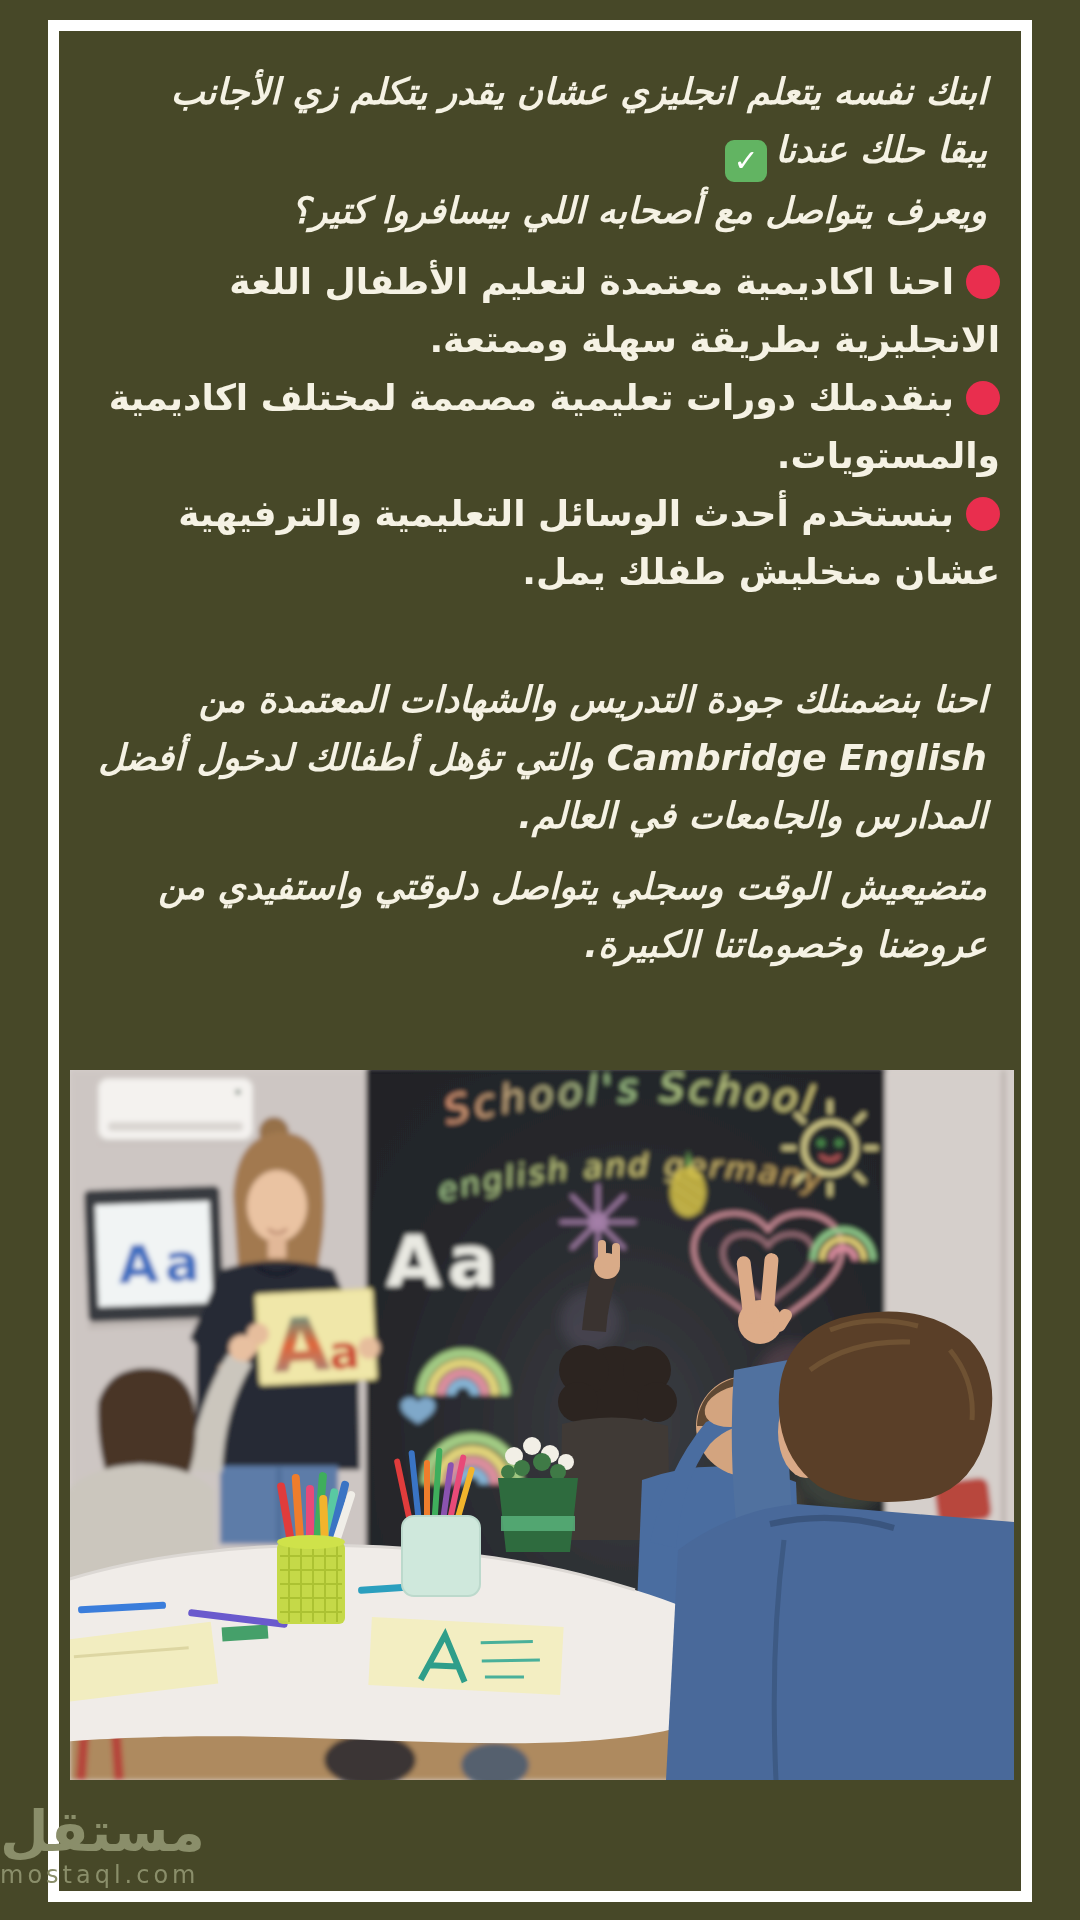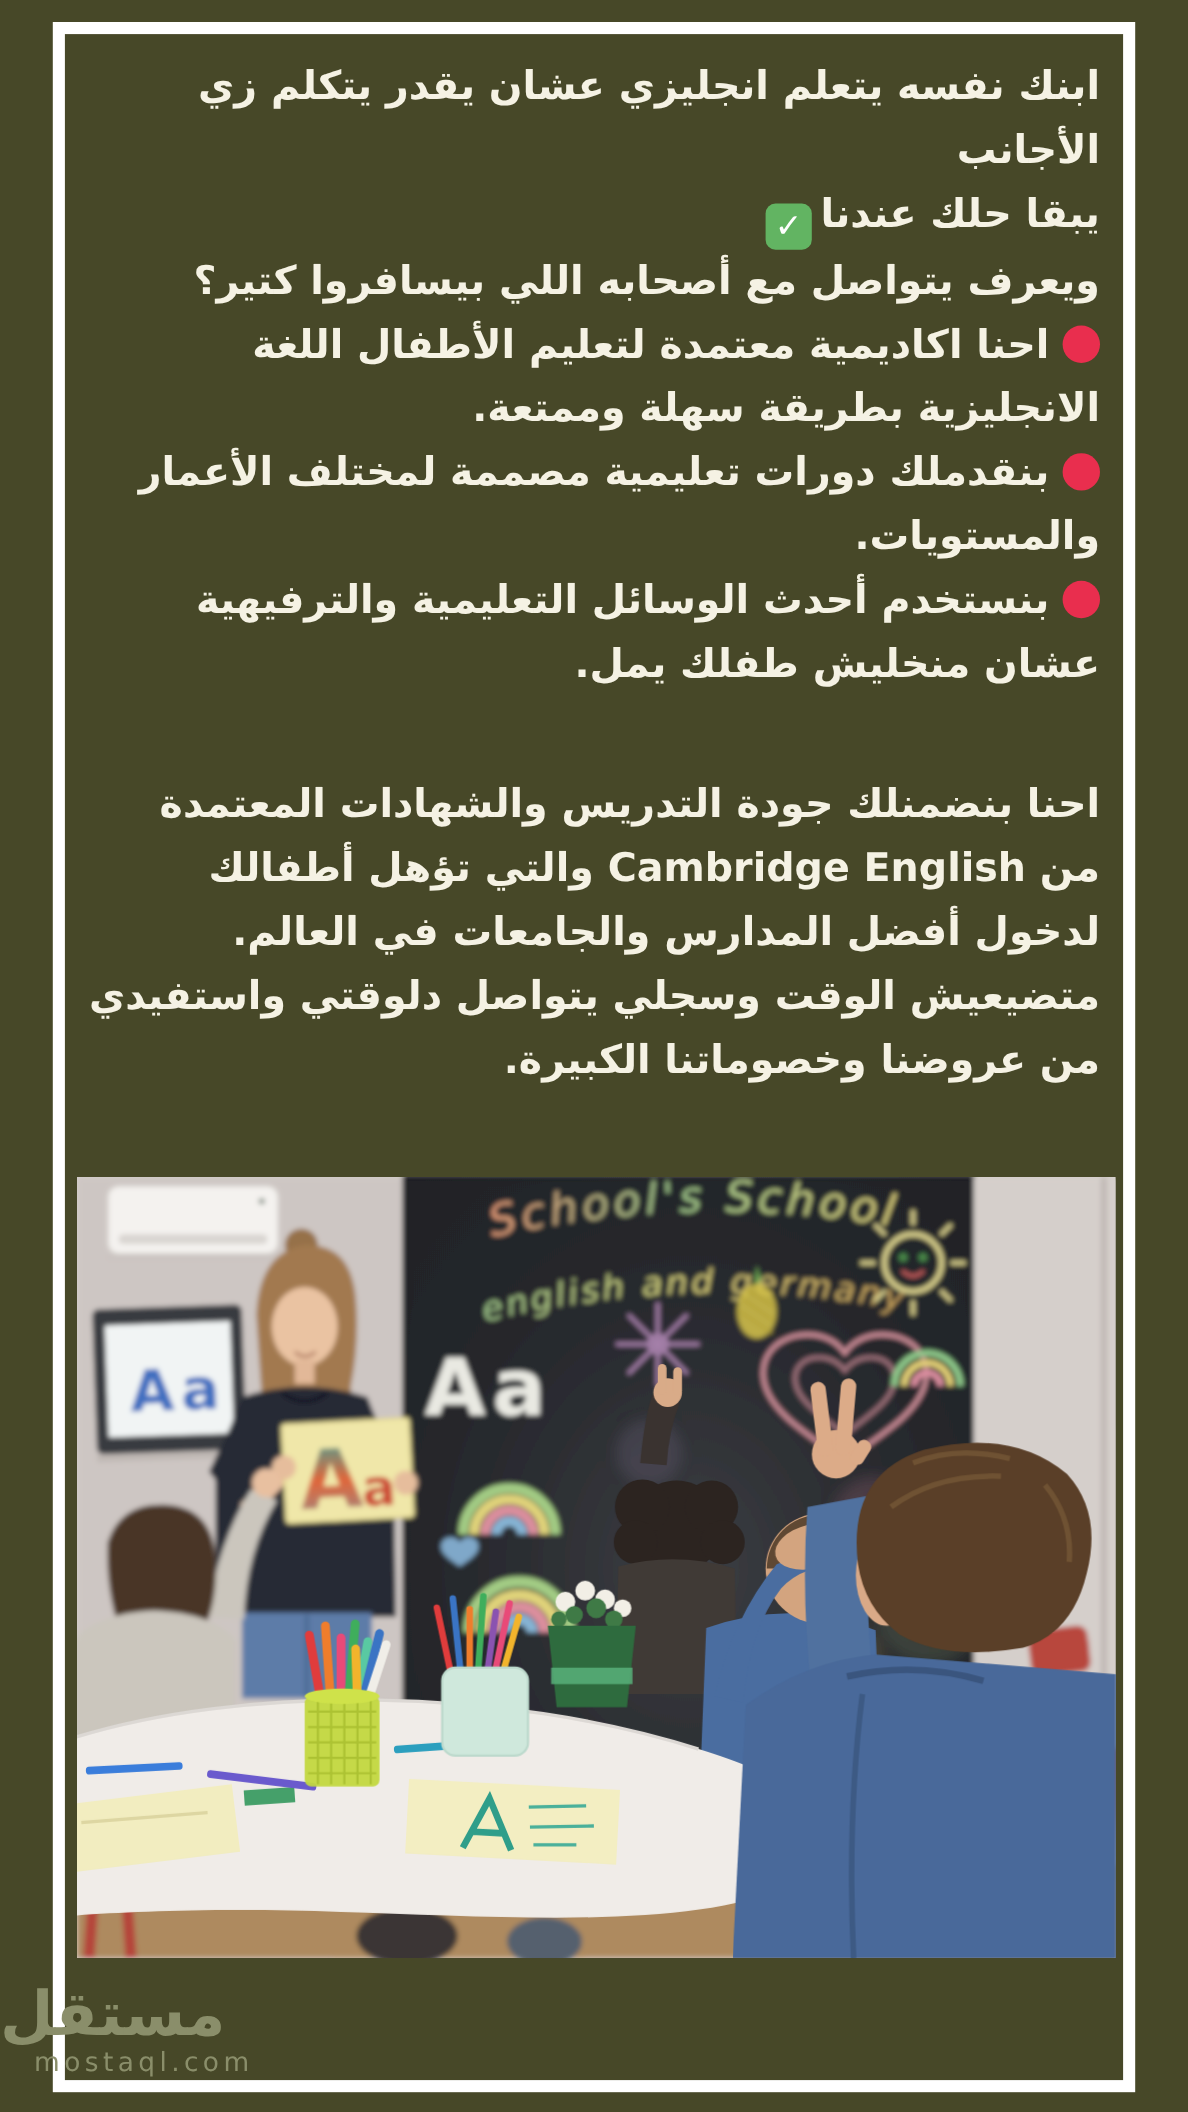--- a/index.html
+++ b/index.html
@@ -5,53 +5,53 @@
   :root{
     --background:#474828; --frame:#ffffff; --text:#f5f2e4;
     --bullet:#e92e4e; --check-bg:#62b462; --check-mark:#ffffff; --watermark:#8a8e6a;
   }
   *{box-sizing:border-box;}
   body{margin:0;background:#222;font-family:"DejaVu Sans",sans-serif;}
   .poster{position:relative;width:1080px;height:1920px;background:var(--background);overflow:hidden;margin:0 auto;}
   .frame{position:absolute;left:48px;top:20px;right:48px;bottom:18px;border:11px solid var(--frame);pointer-events:none;}
   .content{position:absolute;top:50px;left:80px;right:80px;direction:rtl;text-align:right;
     color:var(--text);font-weight:bold;font-size:36px;line-height:58px;}
-  .content p{margin:0;}
+  .content p{margin:13px;font-style:italic;}
   .ln{display:block;}
   .intro{margin:0 0 56px 0;}
   .check{display:inline-block;width:42px;height:42px;border-radius:9px;background:var(--check-bg);
     color:var(--check-mark);font-size:30px;line-height:42px;text-align:center;vertical-align:-9px;margin-right:8px;}
   .features{list-style:none;margin:0 0 70px 0;padding:0;text-align:right;}
   .features li{margin:0;}
   .dot{display:inline-block;width:34px;height:34px;border-radius:50%;background:var(--bullet);
     vertical-align:-5px;margin-left:12px;}
   .guarantee{margin:0 0 54px 0;}
   .photo{position:absolute;left:70px;top:1070px;width:944px;height:710px;margin:0;overflow:hidden;background:#d6d0cd;}
   .photo svg{display:block;width:944px;height:710px;}
   .watermark{position:absolute;left:0;right:0;top:1804px;text-align:left;color:var(--watermark);}
   .wm-logo{font-size:56px;font-weight:bold;line-height:56px;}
-  .wm-site{font-size:24px;letter-spacing:4px;line-height:30px;margin-left:31px;}
+  .wm-site{font-size:24px;letter-spacing:4px;line-height:30px;}
   svg text{font-family:"DejaVu Sans",sans-serif;}
 </style>
 </head>
 <body>
 
 <div class="poster">
   <div class="frame"></div>
 
   <main class="content" dir="rtl" lang="ar">
     <p class="intro">
       <span class="ln">ابنك نفسه يتعلم انجليزي عشان يقدر يتكلم زي الأجانب</span>
       <span class="ln"><span>يبقا حلك عندنا</span><span class="check"><span>✓</span></span></span>
       <span class="ln">ويعرف يتواصل مع أصحابه اللي بيسافروا كتير؟</span>
     </p>
 
     <ul class="features">
       <li><span class="dot"></span><span>احنا اكاديمية معتمدة لتعليم الأطفال اللغة الانجليزية بطريقة سهلة وممتعة.</span></li>
-      <li><span class="dot"></span><span>بنقدملك دورات تعليمية مصممة لمختلف الأعمار والمستويات.</span></li>
+      <li><span class="dot"></span><span>بنقدملك دورات تعليمية مصممة لمختلف اكاديمية والمستويات.</span></li>
       <li><span class="dot"></span><span>بنستخدم أحدث الوسائل التعليمية والترفيهية عشان منخليش طفلك يمل.</span></li>
     </ul>
 
     <p class="guarantee">احنا بنضمنلك جودة التدريس والشهادات المعتمدة من Cambridge English والتي تؤهل أطفالك لدخول أفضل المدارس والجامعات في العالم.</p>
     <p class="cta">متضيعيش الوقت وسجلي يتواصل دلوقتي واستفيدي من عروضنا وخصوماتنا الكبيرة.</p>
   </main>
 
   <figure class="photo">
     <svg viewBox="0 0 944 710">
       <defs>

